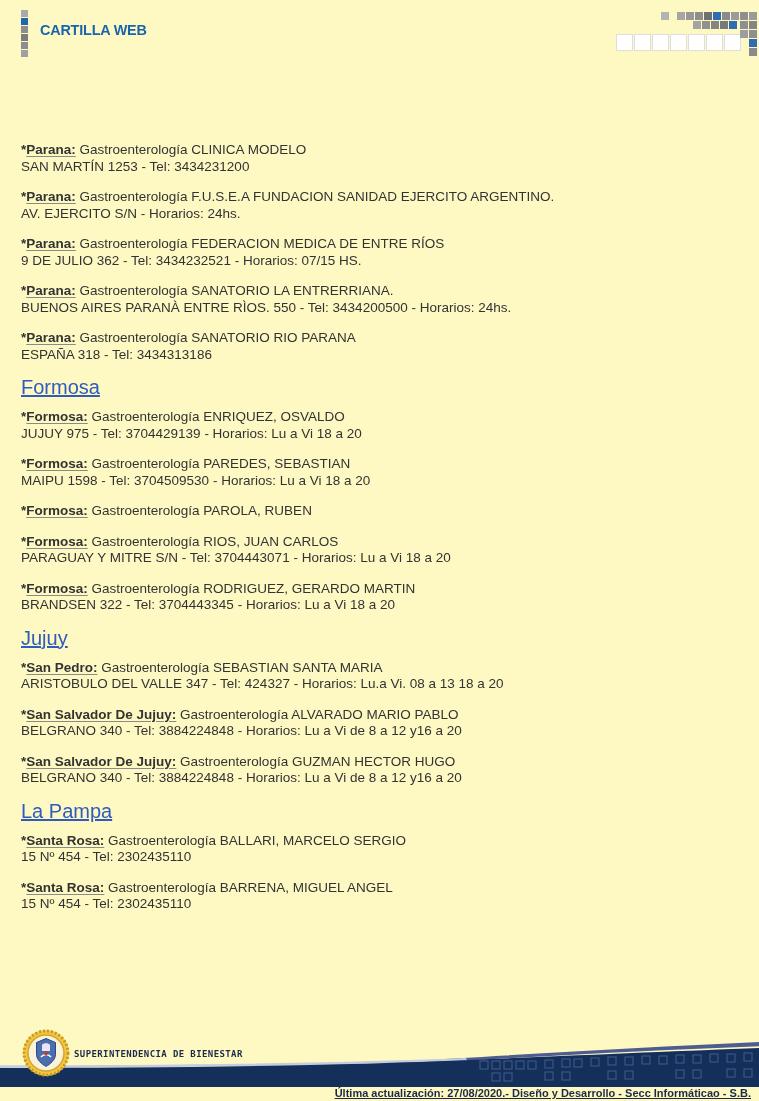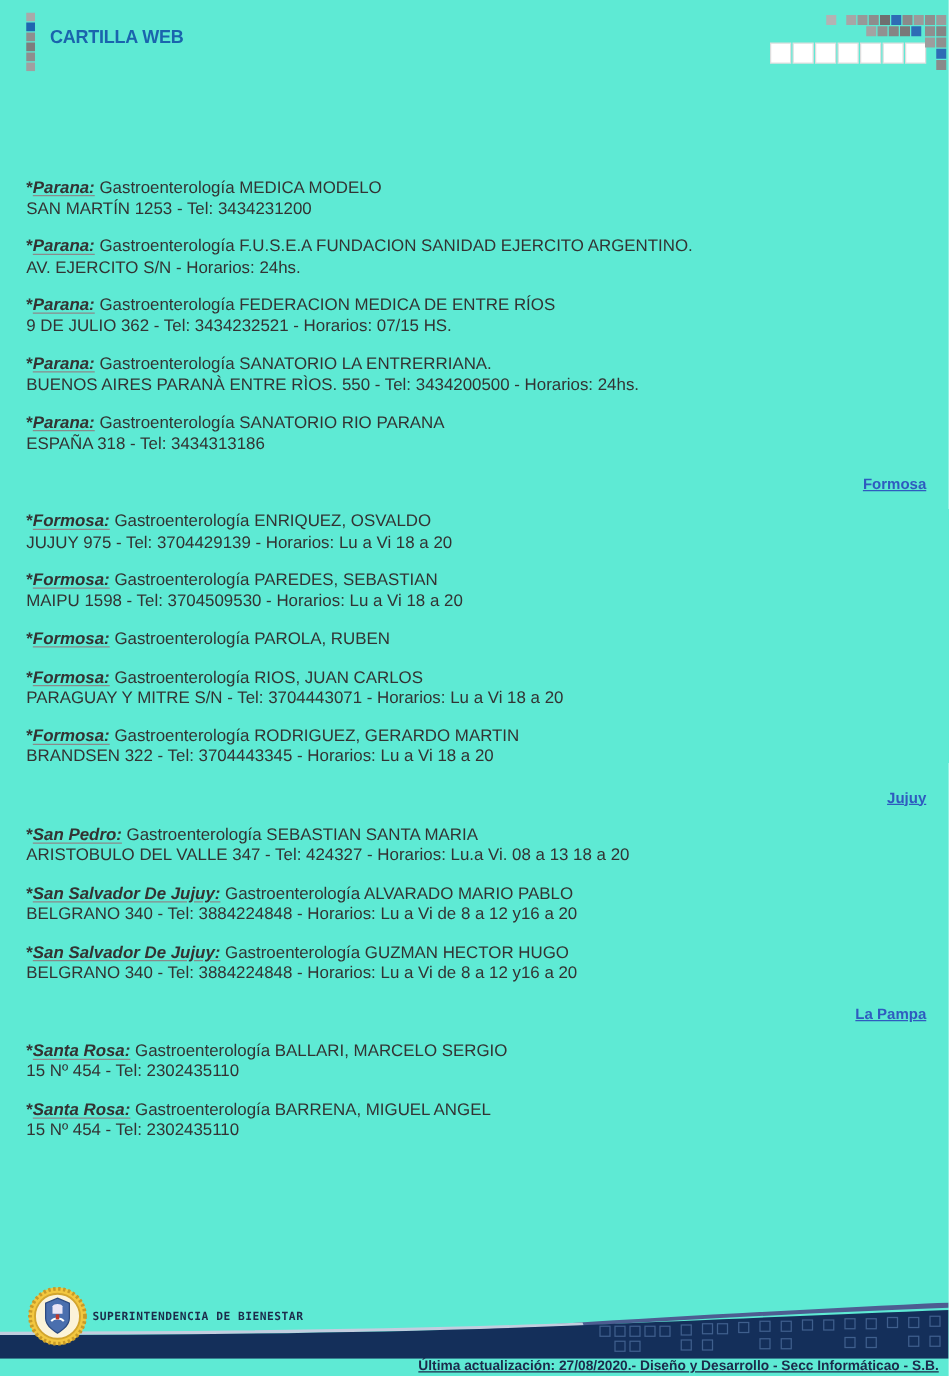--- a/index.html
+++ b/index.html
@@ -5,35 +5,35 @@
   :root{
     --accent:#1a64ad;
     --heading:#2f5bbf;
     --navy:#142f5a;
     --slate:#4d5d91;
     --text:#333333;
   }
   *{box-sizing:border-box;}
   html,body{margin:0;padding:0;}
   body{font-family:"Liberation Sans",sans-serif;color:var(--text);background:#fff;}
-  .page{position:relative;width:759px;height:1101px;background:#5eead4;overflow:hidden;}
+  .page{position:relative;width:759px;height:1101px;background:#fef9c3;overflow:hidden;}
 
   
   .hdr{position:absolute;top:0;left:0;width:100%;height:60px;}
   .hdr .strip{position:absolute;left:20px;top:10px;}
   .brand{position:absolute;left:40px;top:21px;font-size:15px;font-weight:bold;
          color:var(--accent);letter-spacing:-0.2px;transform:scaleX(0.96);transform-origin:left;}
   .deco{position:absolute;right:0;top:8px;}
 
   
   .content{position:absolute;top:142px;left:21px;right:18px;}
   p.entry{margin:0 0 14px 0;font-size:13.5px;line-height:16.5px;}
-  p.entry strong u{text-decoration:underline;text-decoration-color:#8a8a8a;text-underline-offset:2px;font-style:italic;}
-  h2.section{margin:16px 0 13px 0;font-size:12px;line-height:17px;font-weight:bold;
-             color:var(--heading);text-decoration:underline;cursor:pointer;text-align:right;}
+  p.entry strong u{text-decoration:underline;text-decoration-color:#8a8a8a;text-underline-offset:2px;}
+  h2.section{margin:16px 0 13px 0;font-size:20px;line-height:17px;font-weight:normal;
+             color:var(--heading);text-decoration:underline;cursor:pointer;}
 
   
   .ftr{position:absolute;left:0;bottom:0;width:751px;height:76px;}
   .swoosh{position:absolute;left:0;top:17px;width:759px;height:45px;display:block;}
   .logo{position:absolute;left:22px;top:4px;z-index:3;}
   .org{position:absolute;left:74px;top:24px;z-index:3;
        font-family:"DejaVu Sans Mono",monospace;font-size:9px;font-weight:bold;
        letter-spacing:0.4px;color:#1c2b4a;white-space:nowrap;}
   .footnote{position:absolute;left:0;bottom:2px;width:100%;text-align:right;z-index:3;
             font-size:11px;font-weight:bold;color:#1b2a4a;text-decoration:underline;}
@@ -86,21 +86,21 @@
       <rect x="142" y="13" width="8" height="8" fill="#858585"></rect>
 
       <rect x="133" y="22" width="8" height="8" fill="#9d9d9d"></rect>
       <rect x="142" y="22" width="8" height="8" fill="#8f8f8f"></rect>
       <rect x="142" y="31" width="8" height="8" fill="#2e6cb5"></rect>
       <rect x="142" y="40" width="8" height="8" fill="#8a8a8a"></rect>
     </svg>
   </div>
 
   <div class="content">
-      <p class="entry"><strong>*<u>Parana:</u></strong><span> Gastroenterología MEDICA MODELO</span><br><span>SAN MARTÍN 1253 - Tel: 3434231200</span></p>
+      <p class="entry"><strong>*<u>Parana:</u></strong><span> Gastroenterología CLINICA MODELO</span><br><span>SAN MARTÍN 1253 - Tel: 3434231200</span></p>
       <p class="entry"><strong>*<u>Parana:</u></strong><span> Gastroenterología F.U.S.E.A FUNDACION SANIDAD EJERCITO ARGENTINO.</span><br><span>AV. EJERCITO S/N - Horarios: 24hs.</span></p>
       <p class="entry"><strong>*<u>Parana:</u></strong><span> Gastroenterología FEDERACION MEDICA DE ENTRE RÍOS</span><br><span>9 DE JULIO 362 - Tel: 3434232521 - Horarios: 07/15 HS.</span></p>
       <p class="entry"><strong>*<u>Parana:</u></strong><span> Gastroenterología SANATORIO LA ENTRERRIANA.</span><br><span>BUENOS AIRES PARANÀ ENTRE RÌOS. 550 - Tel: 3434200500 - Horarios: 24hs.</span></p>
       <p class="entry"><strong>*<u>Parana:</u></strong><span> Gastroenterología SANATORIO RIO PARANA</span><br><span>ESPAÑA 318 - Tel: 3434313186</span></p>
       <h2 class="section">Formosa</h2>
       <p class="entry"><strong>*<u>Formosa:</u></strong><span> Gastroenterología ENRIQUEZ, OSVALDO</span><br><span>JUJUY 975 - Tel: 3704429139 - Horarios: Lu a Vi 18 a 20</span></p>
       <p class="entry"><strong>*<u>Formosa:</u></strong><span> Gastroenterología PAREDES, SEBASTIAN</span><br><span>MAIPU 1598 - Tel: 3704509530 - Horarios: Lu a Vi 18 a 20</span></p>
       <p class="entry"><strong>*<u>Formosa:</u></strong><span> Gastroenterología PAROLA, RUBEN</span><br></p>
       <p class="entry"><strong>*<u>Formosa:</u></strong><span> Gastroenterología RIOS, JUAN CARLOS</span><br><span>PARAGUAY Y MITRE S/N - Tel: 3704443071 - Horarios: Lu a Vi 18 a 20</span></p>
       <p class="entry"><strong>*<u>Formosa:</u></strong><span> Gastroenterología RODRIGUEZ, GERARDO MARTIN</span><br><span>BRANDSEN 322 - Tel: 3704443345 - Horarios: Lu a Vi 18 a 20</span></p>

